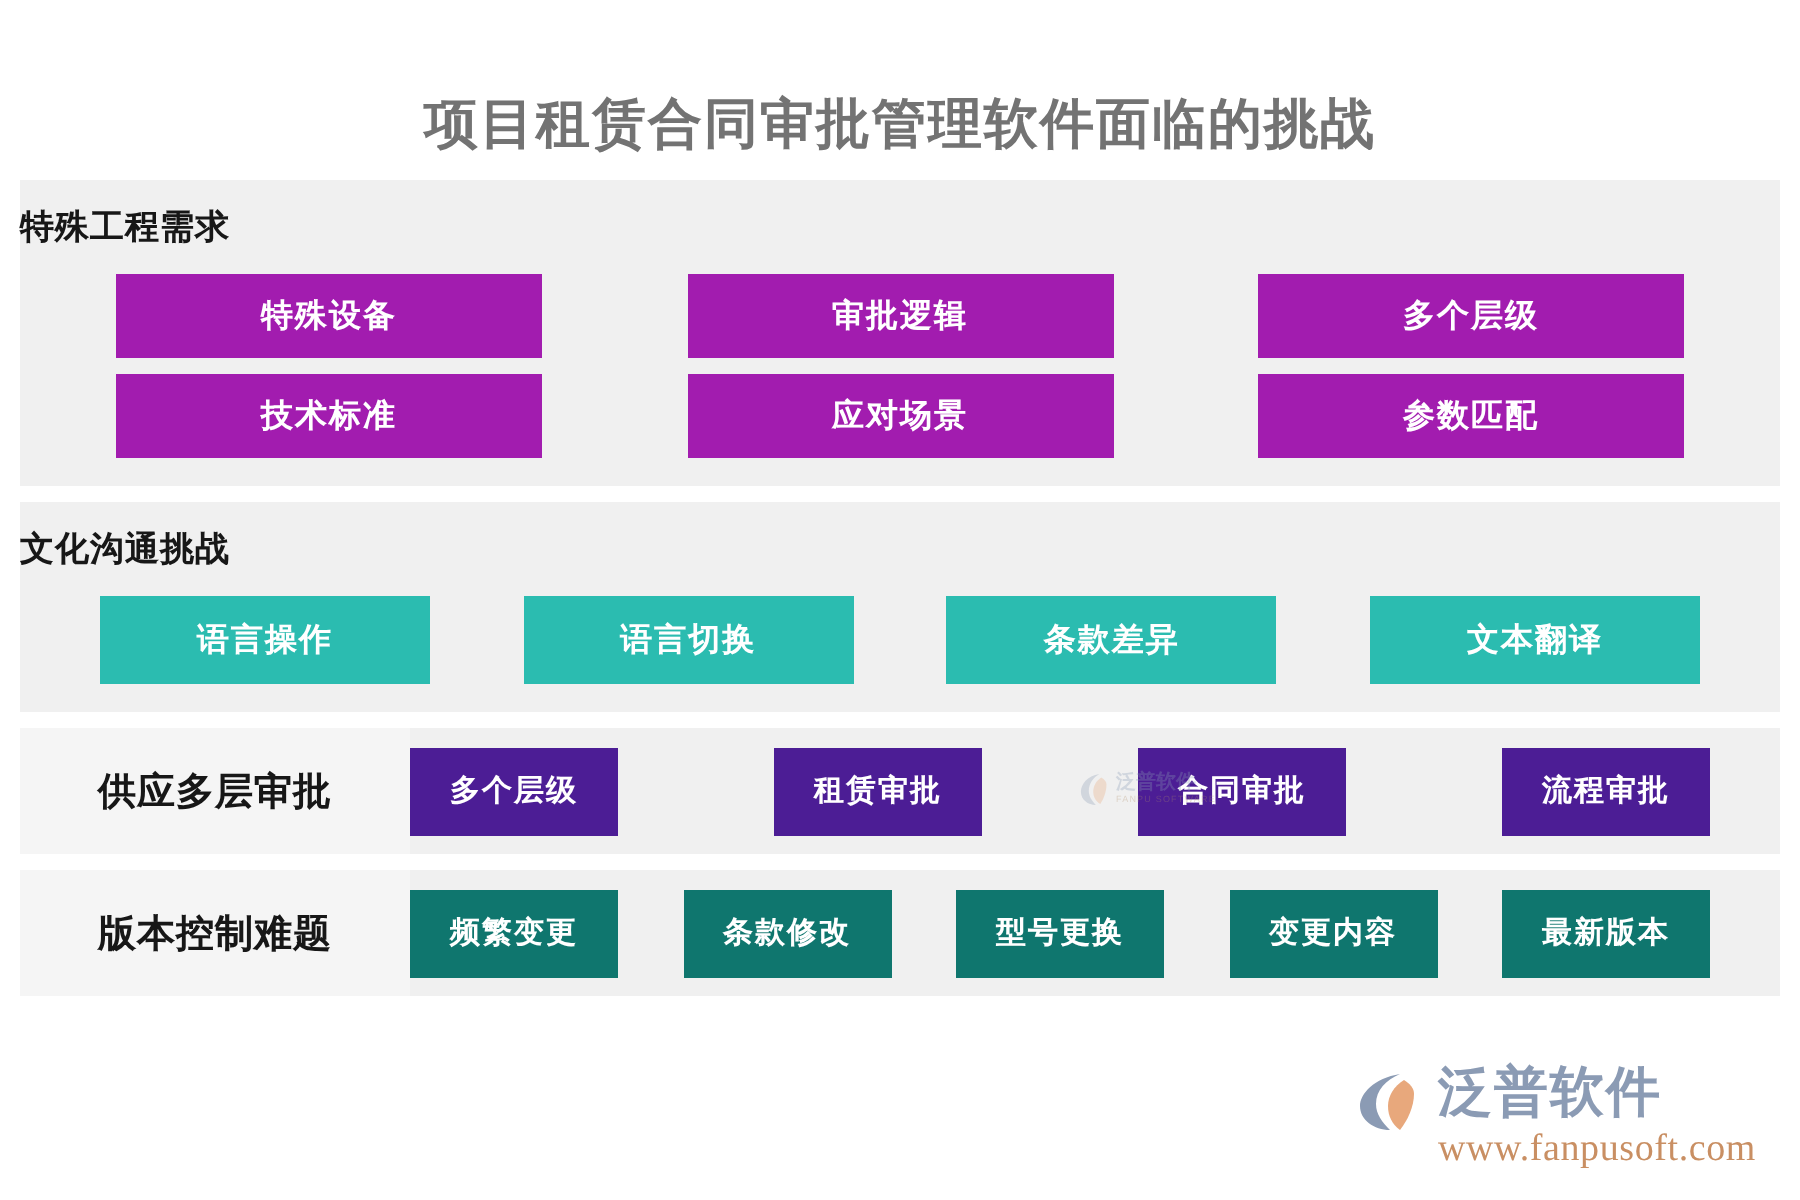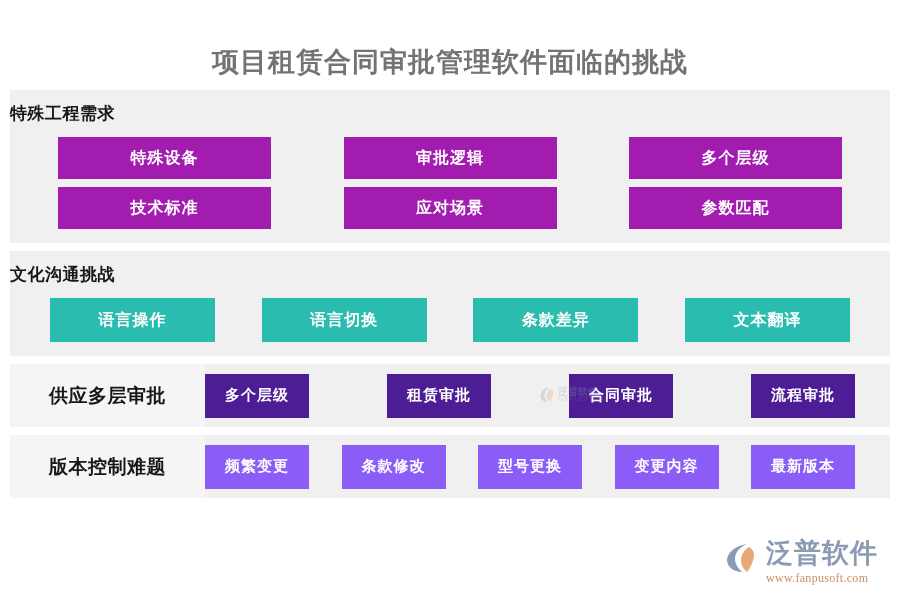--- a/index.html
+++ b/index.html
@@ -110,21 +110,21 @@
     justify-content: space-between;
     padding-right: 35px;
     box-sizing: border-box;
   }
   .inline-chips .chip {
     width: 104px;
     height: 44px;
     font-size: 15px;
   }
   .green-light .chip { background: #4c1d95; }
-  .green-dark  .chip { background: #8b5cf6; }
+  .green-dark  .chip { background: #0f766e; }
 
   .gap-sm { height: 8px; }
 
   
   .row-watermark {
     position: absolute;
     left: 530px;
     top: 22px;
     display: flex;
     align-items: center;
@@ -174,21 +174,21 @@
     flex-direction: column;
   }
   #brand-logo .logo-cn {
     font-size: 27px;
     font-weight: bold;
     color: #8b9bb4;
     line-height: 1;
     letter-spacing: 1px;
   }
   #brand-logo .logo-url {
-    font-size: 12px;
+    font-size: 19px;
     color: #c98f63;
     letter-spacing: 0.3px;
     margin-top: 4px;
     font-family: "Liberation Serif", "DejaVu Serif", serif;
   }
 </style>
 </head>
 <body>
 
 <div id="page-title">项目租赁合同审批管理软件面临的挑战</div>

